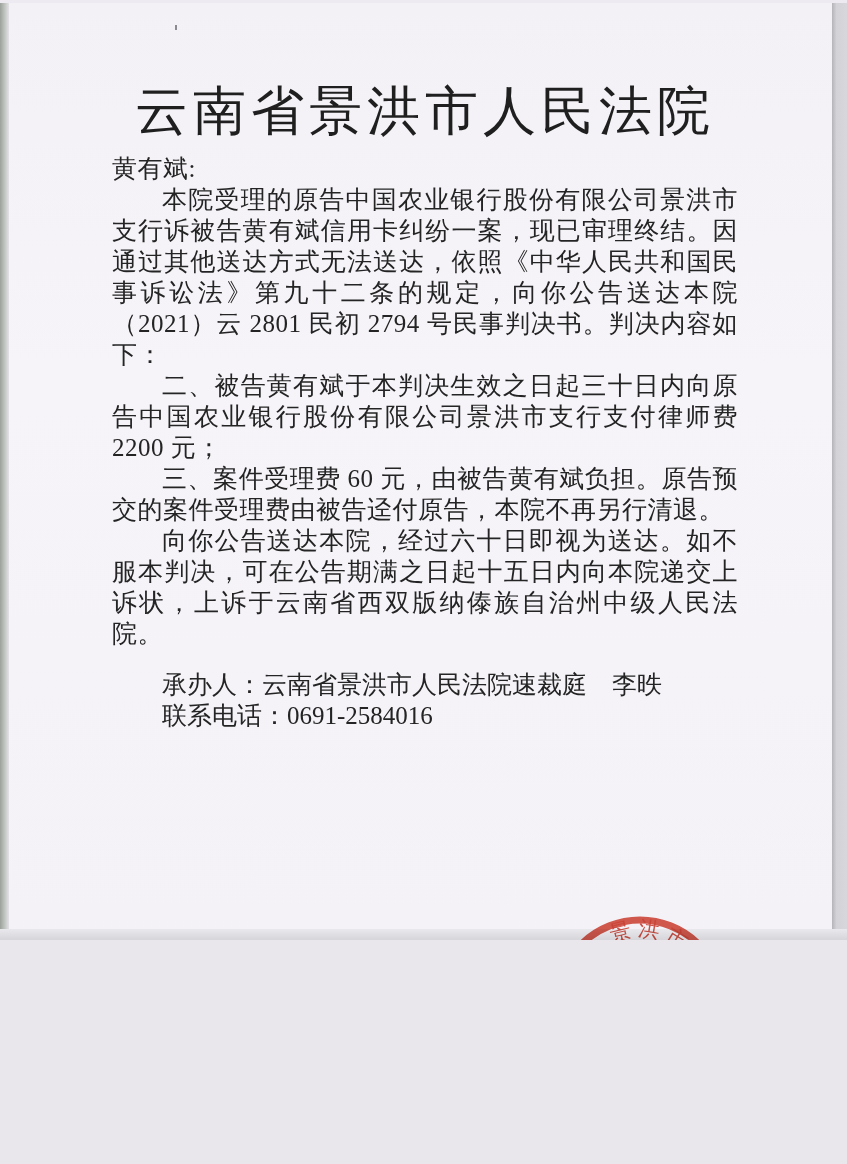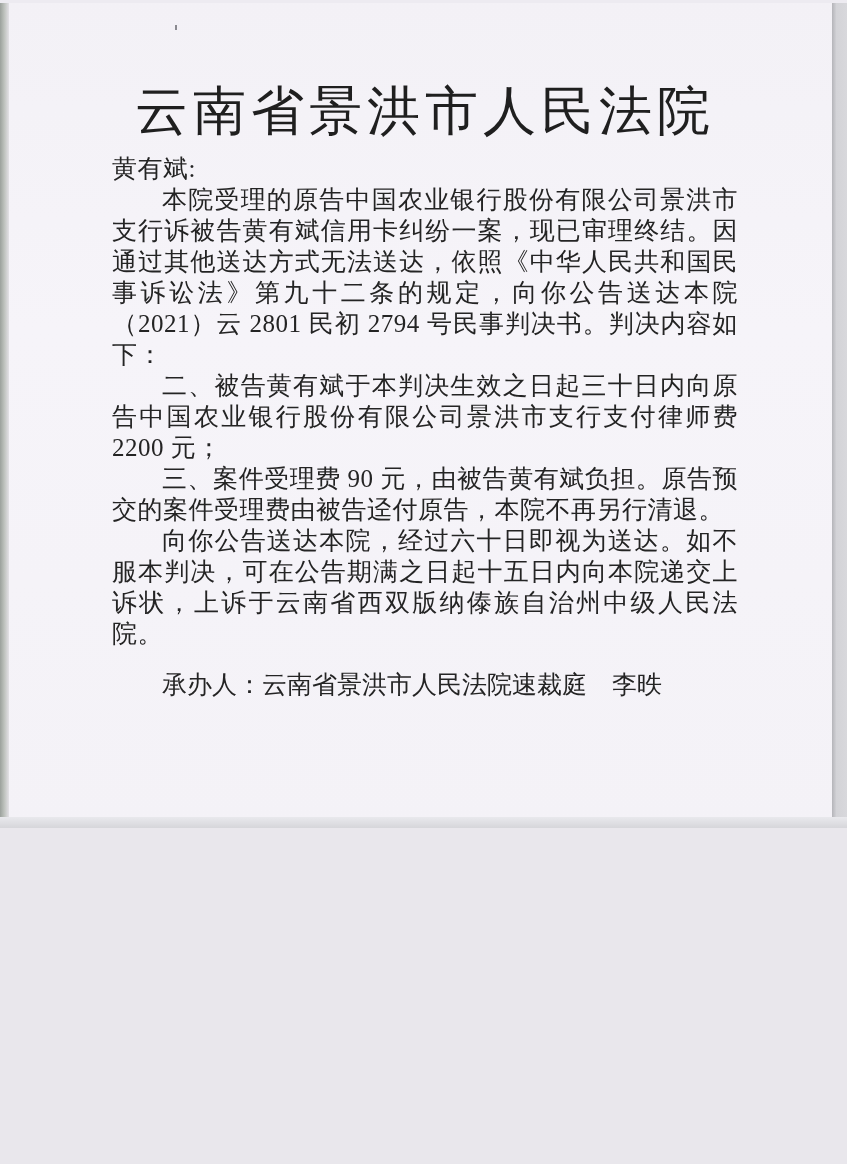--- a/index.html
+++ b/index.html
@@ -2,21 +2,21 @@
 <html><head>
 <meta charset="utf-8">
 <style>
   html,body{margin:0;padding:0;}
   body{
     width:847px;height:1164px;overflow:hidden;
     font-family:"Liberation Serif","DejaVu Serif",serif;
     background:#e9e7ec;
   }
   .scan{
-    position:relative;width:847px;height:828px;
+    position:relative;width:847px;height:940px;
     background:linear-gradient(180deg,#f3f1f6 0%,#f6f4f9 40%,#f4f2f7 100%);
     color:#262626;overflow:hidden;
   }
   
   .edge-left{position:absolute;left:0;top:0;width:9px;height:100%;
     background:linear-gradient(90deg,#9ba19c 0%,#bcc0bb 45%,#e3e1e6 100%);}
   .edge-right{position:absolute;right:0;top:0;width:15px;height:100%;
     background:linear-gradient(90deg,#b4b4b9 0%,#d3d3d7 30%,#d8d8dc 100%);}
   .edge-bottom{position:absolute;left:0;bottom:0;width:100%;height:11px;
     background:linear-gradient(180deg,#e9e9ed 0%,#d6d6da 100%);}
@@ -46,26 +46,27 @@
 
 <div class="scan">
 
   <div class="content">
     <div class="title">云南省景洪市人民法院</div>
 
     <div class="body-text">
       <p>黄有斌:</p>
       <p class="indent">本院受理的原告中国农业银行股份有限公司景洪市支行诉被告黄有斌信用卡纠纷一案，现已审理终结。因通过其他送达方式无法送达，依照《中华人民共和国民事诉讼法》第九十二条的规定，向你公告送达本院（2021）云 2801 民初 2794 号民事判决书。判决内容如下：</p>
       <p class="indent">二、被告黄有斌于本判决生效之日起三十日内向原告中国农业银行股份有限公司景洪市支行支付律师费 2200 元；</p>
-      <p class="indent">三、案件受理费 90 元，由被告黄有斌负担。原告预交的案件受理费由被告迳付原告，本院不再另行清退。</p>
+      <p class="indent">三、案件受理费 60 元，由被告黄有斌负担。原告预交的案件受理费由被告迳付原告，本院不再另行清退。</p>
       <p class="indent">向你公告送达本院，经过六十日即视为送达。如不服本判决，可在公告期满之日起十五日内向本院递交上诉状，上诉于云南省西双版纳傣族自治州中级人民法院。</p>
     </div>
 
     <div class="contact">
       <div>承办人：云南省景洪市人民法院速裁庭　李昳</div>
+      <div>联系电话：0691-2584016</div>
     </div>
   </div>
 
   <div class="sig-court">景洪市人民法院</div>
   <div class="sig-date">二〇二一年八月二日</div>
 
   <svg class="seal" viewBox="0 0 176 176">
     <g fill="none" stroke="#d23a2a">
       <circle cx="88" cy="88" r="82" stroke-width="7" opacity="0.9"></circle>
 

